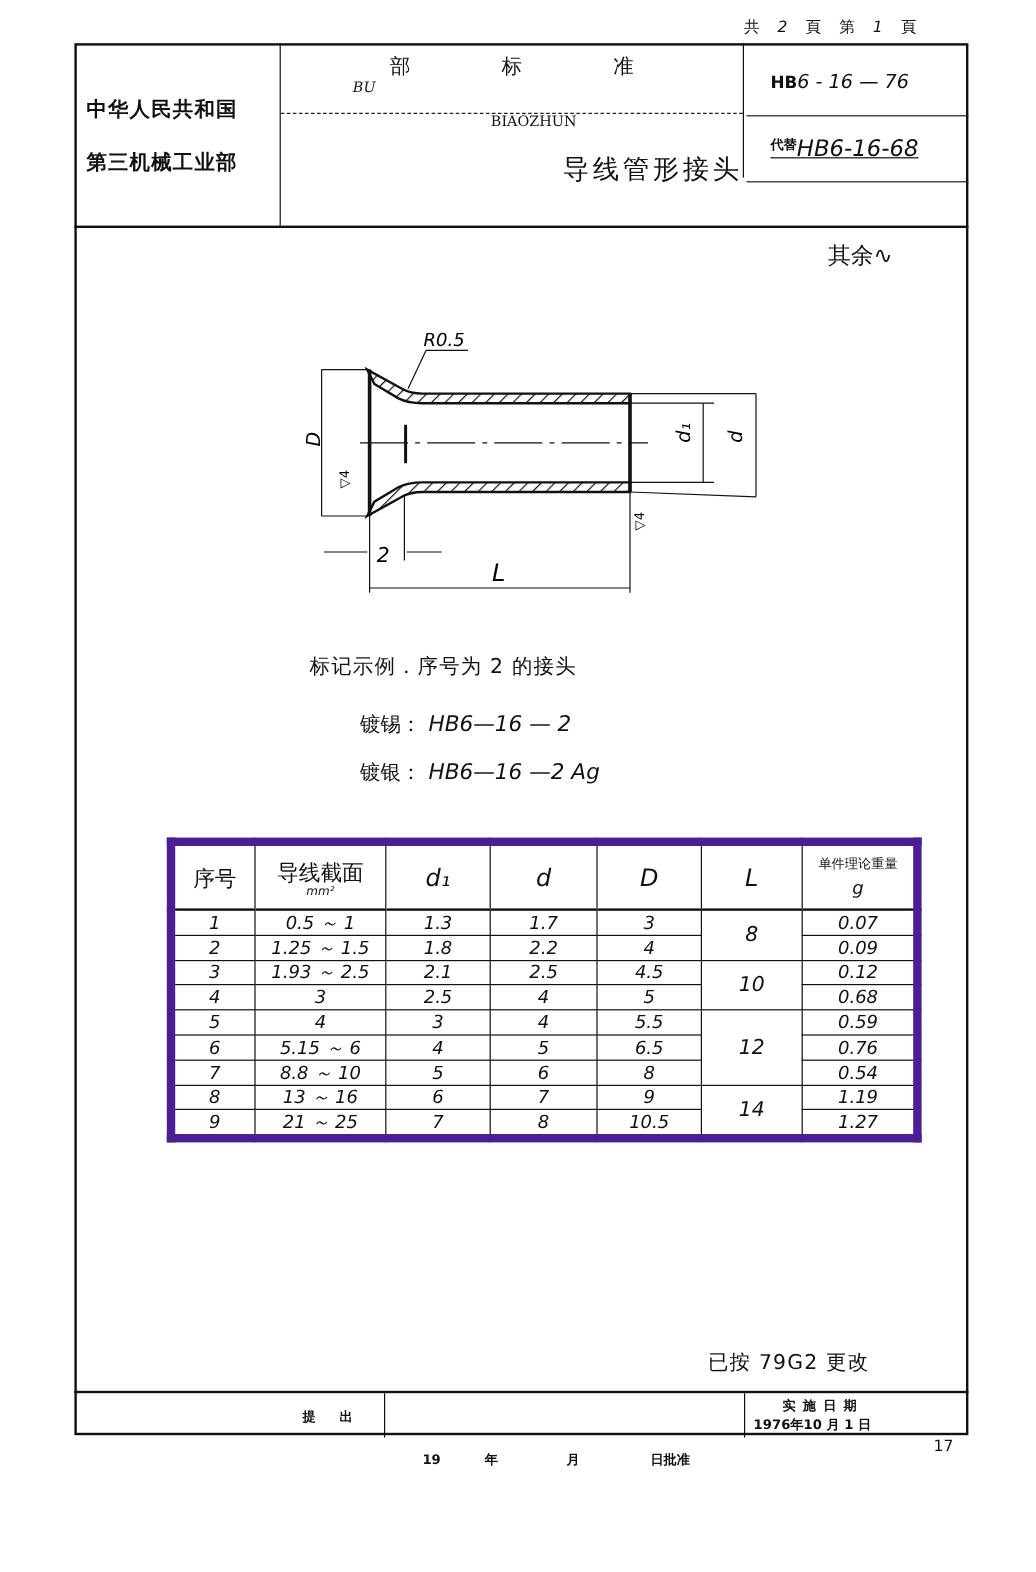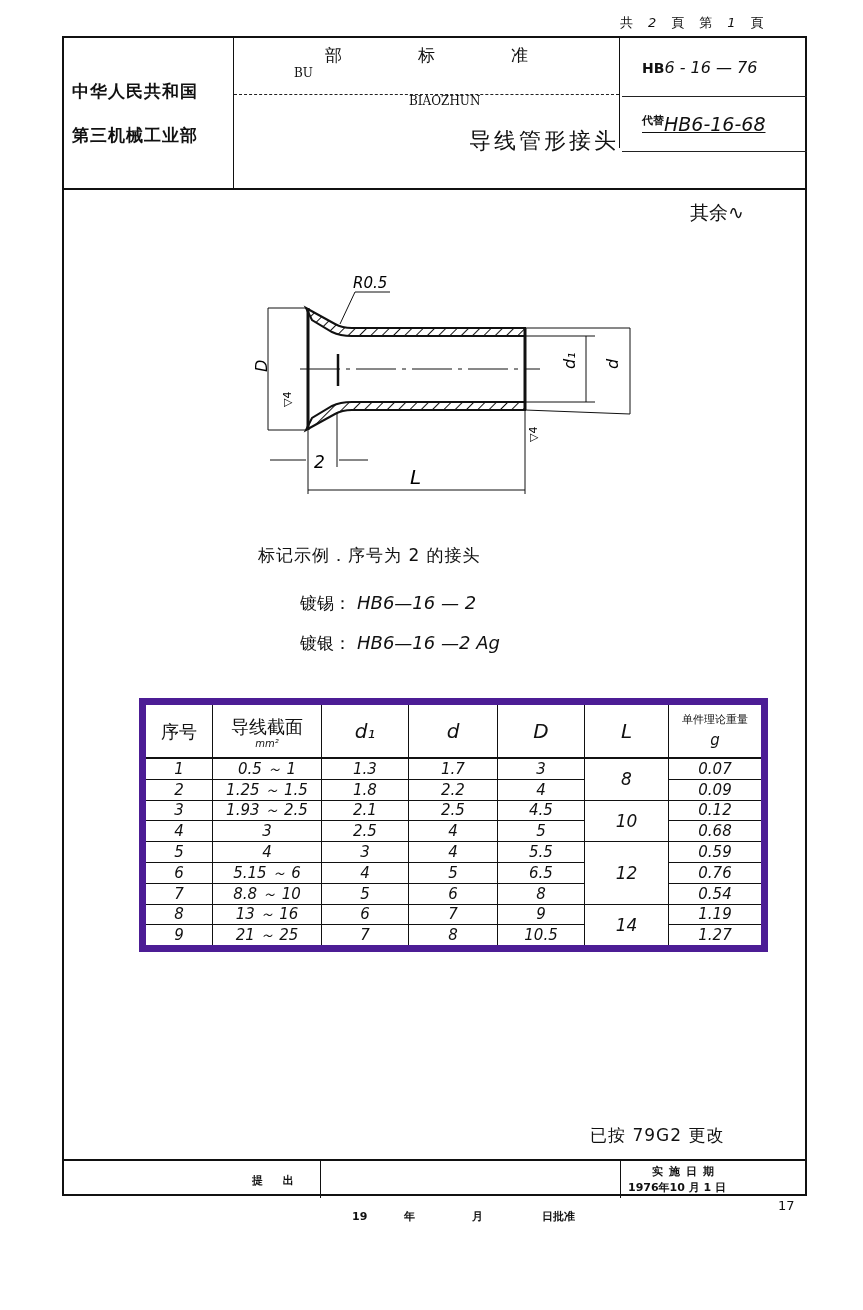--- a/index.html
+++ b/index.html
@@ -16,21 +16,21 @@
   
   #frame { left: 62px; top: 36px; width: 745px; height: 1160px; border: 2px solid #111; box-sizing: border-box; }
 
   
   #hdr-left { left: 62px; top: 36px; width: 172px; height: 152px; border-right: 1.5px solid #111; box-sizing: border-box; }
   #hdr-left div { position: absolute; left: 10px; font-size: 17px; font-weight: bold; font-family: Liberation Sans, sans-serif; letter-spacing: 1px; }
   #hdr-mid { left: 234px; top: 36px; width: 386px; height: 112px; border-right: 1.5px solid #111; box-sizing: border-box; }
   #std-cn { top: 8px; left: 0; width: 100%; text-align: center; font-size: 17px; word-spacing: 40px; }
   #std-cn span { display: inline-block; margin: 0 38px; }
   #std-pinyin { top: 30px; left: 0; width: 100%; font-size: 12px; }
-  #std-pinyin .p1 { position: absolute; left: 60px; }
+  #std-pinyin .p1 { position: absolute; left: 60px; font-style: italic; }
   #std-pinyin .p2 { position: absolute; left: 175px; margin-top: 28px; }
   #mid-div { top: 58px; left: 0; width: 100%; border-top: 1.5px dashed #222; }
   #doc-title { top: 90px; left: 0; width: 100%; text-align: right; font-size: 22px; letter-spacing: 3px; }
 
   #hdr-right { left: 620px; top: 36px; width: 187px; height: 152px; }
   #std-no { left: 22px; top: 22px; font-size: 16px; }
   #std-no b { font-style: normal; font-size: 14px; }
   #r-div1 { left: 2px; top: 60px; width: 185px; border-top: 1.5px solid #222; }
   #replace { left: 22px; top: 77px; font-size: 19px; text-decoration: underline; }
   #replace small { font-style: normal; font-size: 11px; vertical-align: top; font-weight: bold; }

